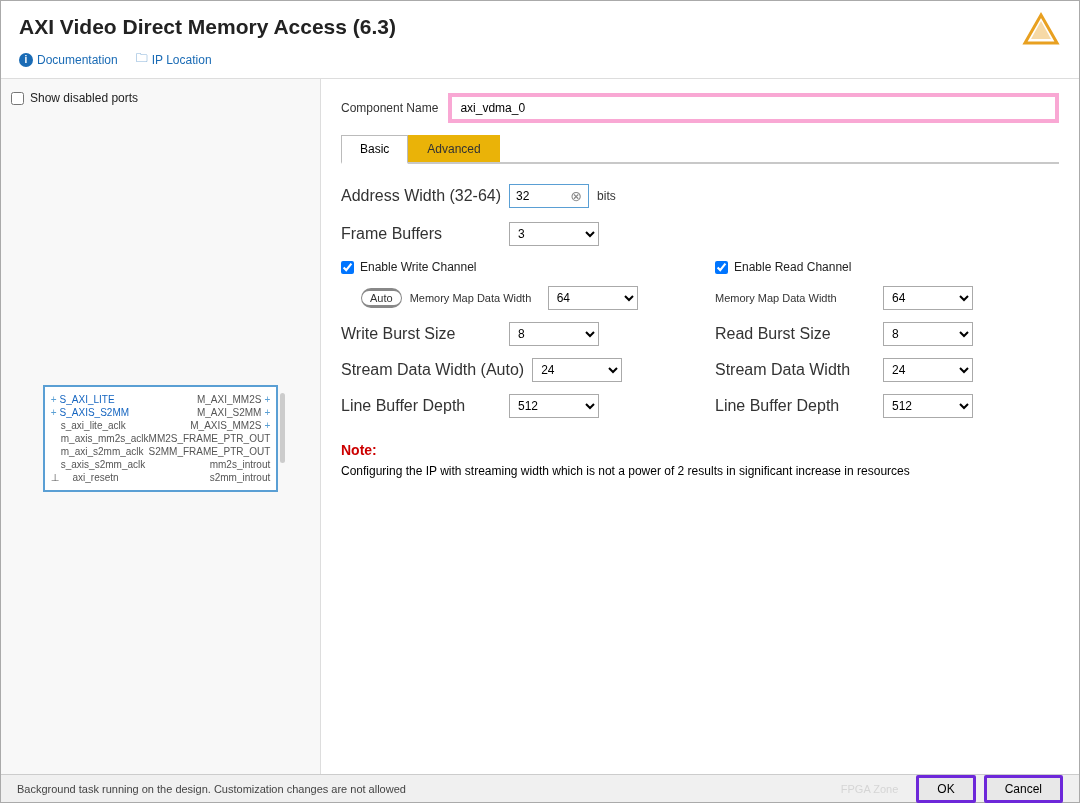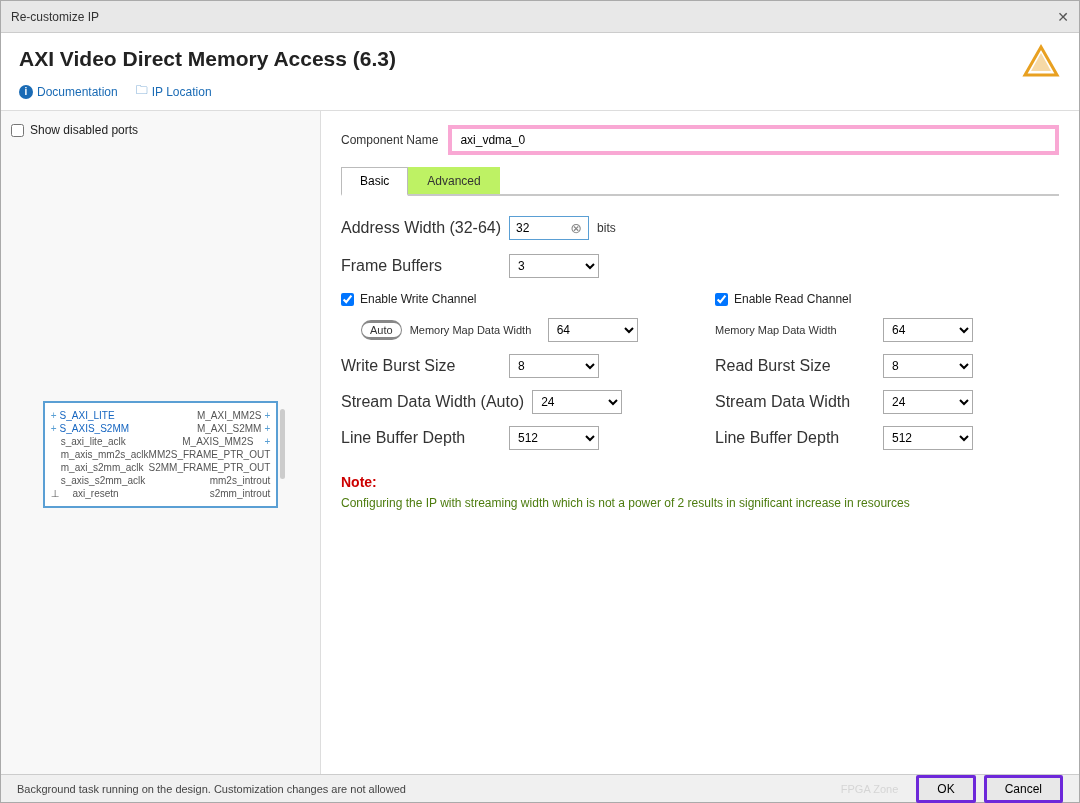--- a/index.html
+++ b/index.html
@@ -25,21 +25,21 @@
 
     .ip-block-container { flex: 1; display: flex; align-items: center; justify-content: center; }
 
     .right-panel { flex: 1; padding: 14px 20px; background: #fff; display: flex; flex-direction: column; gap: 12px; overflow-y: auto; }
 
     .component-name-row { display: flex; align-items: center; gap: 10px; }
     .component-name-label { font-size: 12px; color: #333; white-space: nowrap; }
     .component-name-input { flex: 1; border: 4px solid #f9a8d4; padding: 4px 8px; font-size: 12px; background: #fff; }
 
     .tabs { display: flex; gap: 0; border-bottom: 2px solid #c8c8c8; }
-    .tab { padding: 6px 18px; font-size: 12px; cursor: pointer; border: 1px solid transparent; border-bottom: none; background: #bef264; color: #333; }
+    .tab { padding: 6px 18px; font-size: 12px; cursor: pointer; border: 1px solid transparent; border-bottom: none; background: #eab308; color: #333; }
     .tab.active { background: #fff; border: 1px solid #bbb; border-bottom: 2px solid #fff; color: #000; margin-bottom: -2px; font-weight: 500; }
 
     .tab-content { display: flex; flex-direction: column; gap: 10px; padding-top: 8px; }
 
     .form-row { display: flex; align-items: center; gap: 8px; margin-bottom: 4px; }
     .form-label { font-size: 16px; color: #333; min-width: 160px; }
     .form-input { border: 1px solid #5a9fd4; padding: 3px 6px; font-size: 12px; width: 80px; background: #fff; display: flex; align-items: center; }
     .form-input-text { flex: 1; border: none; outline: none; font-size: 12px; }
     .clear-btn { color: #888; cursor: pointer; font-size: 14px; }
     .form-unit { font-size: 12px; color: #333; }
@@ -49,44 +49,40 @@
     .col { flex: 1; display: flex; flex-direction: column; gap: 8px; }
     .col-header { display: flex; align-items: center; gap: 6px; font-size: 12px; margin-bottom: 4px; }
     .col-header input[type=checkbox] { width: 13px; height: 13px; }
 
     .toggle-group { display: flex; align-items: center; gap: 8px; }
     .toggle { display: inline-flex; background: #888; border-radius: 10px; padding: 1px; align-items: center; height: 20px; overflow: hidden; margin-left: 20px; }
     .toggle-knob { background: #fff; border-radius: 8px; padding: 1px 8px; font-size: 11px; color: #333; }
 
     .note-box { margin-top: 10px; }
     .note-title { color: #c00; font-size: 14px; font-weight: bold; margin-bottom: 4px; }
-    .note-text { font-size: 12px; color: #4d7c0f; line-height: 1.5; }
+    .note-text { font-size: 12px; color: #000000; line-height: 1.5; }
 
     .footer { border-top: 1px solid #ccc; background: #f0f0f0; padding: 8px 16px; display: flex; align-items: center; justify-content: space-between; height: 28px; }
     .footer-status { font-size: 11px; color: #444; }
     .footer-buttons { display: flex; gap: 8px; align-items: center; }
     .footer-logo { font-size: 11px; color: #bbb; opacity: 0.5; margin-right: 10px; }
     .btn { padding: 4px 18px; font-size: 12px; border: 3px solid #6d28d9; background: #e8e8e8; cursor: pointer; border-radius: 2px; }
     .btn-primary { background: #e8e8e8; }
 
     .ip-block-wrapper { border: 2px solid #5a9fd4; padding: 6px 0; background: #fff; min-width: 230px; }
     .port-row { display: flex; align-items: center; justify-content: space-between; padding: 1px 6px; font-size: 10px; }
     .port-name-left { color: #1565c0; font-size: 10px; }
     .port-name-right { color: #555; font-size: 10px; text-align: right; }
     .port-indent { padding-left: 10px; color: #555; font-size: 10px; }
   </style>
 </head>
 <body>
 
 <div class="window">
 
-  <div class="titlebar">
-    <span class="titlebar-title">Re-customize IP</span>
-    <button class="titlebar-close">✕</button>
-  </div>
 
   <div class="header" style="position:relative;">
     <div class="header-title">AXI Video Direct Memory Access (6.3)</div>
     <div class="header-links">
       <a class="header-link">
         <span style="background:#1a6bb5;color:#fff;border-radius:50%;width:14px;height:14px;display:inline-flex;align-items:center;justify-content:center;font-size:10px;font-weight:bold;">i</span>
         <span>Documentation</span>
       </a>
       <a class="header-link">
         <span style="font-size:12px;">🗀</span>
@@ -128,21 +124,21 @@
                 <span style="font-size:10px;color:#5a9fd4;">+</span>
                 <span class="port-name-left">S_AXIS_S2MM</span>
               </span>
               <span style="display:flex;align-items:center;gap:3px;">
                 <span class="port-name-right">M_AXI_S2MM</span>
                 <span style="font-size:10px;color:#5a9fd4;">+</span>
               </span>
             </div>
             <div class="port-row">
               <span class="port-indent">s_axi_lite_aclk</span>
-              <span style="display:flex;align-items:center;gap:11px;">
+              <span style="display:flex;align-items:center;gap:3px;">
                 <span class="port-name-right">M_AXIS_MM2S</span>
                 <span style="font-size:10px;color:#5a9fd4;">+</span>
               </span>
             </div>
             <div class="port-row">
               <span class="port-indent">m_axis_mm2s_aclk</span>
               <span class="port-name-right">MM2S_FRAME_PTR_OUT</span>
             </div>
             <div class="port-row">
               <span class="port-indent">m_axi_s2mm_aclk</span>

